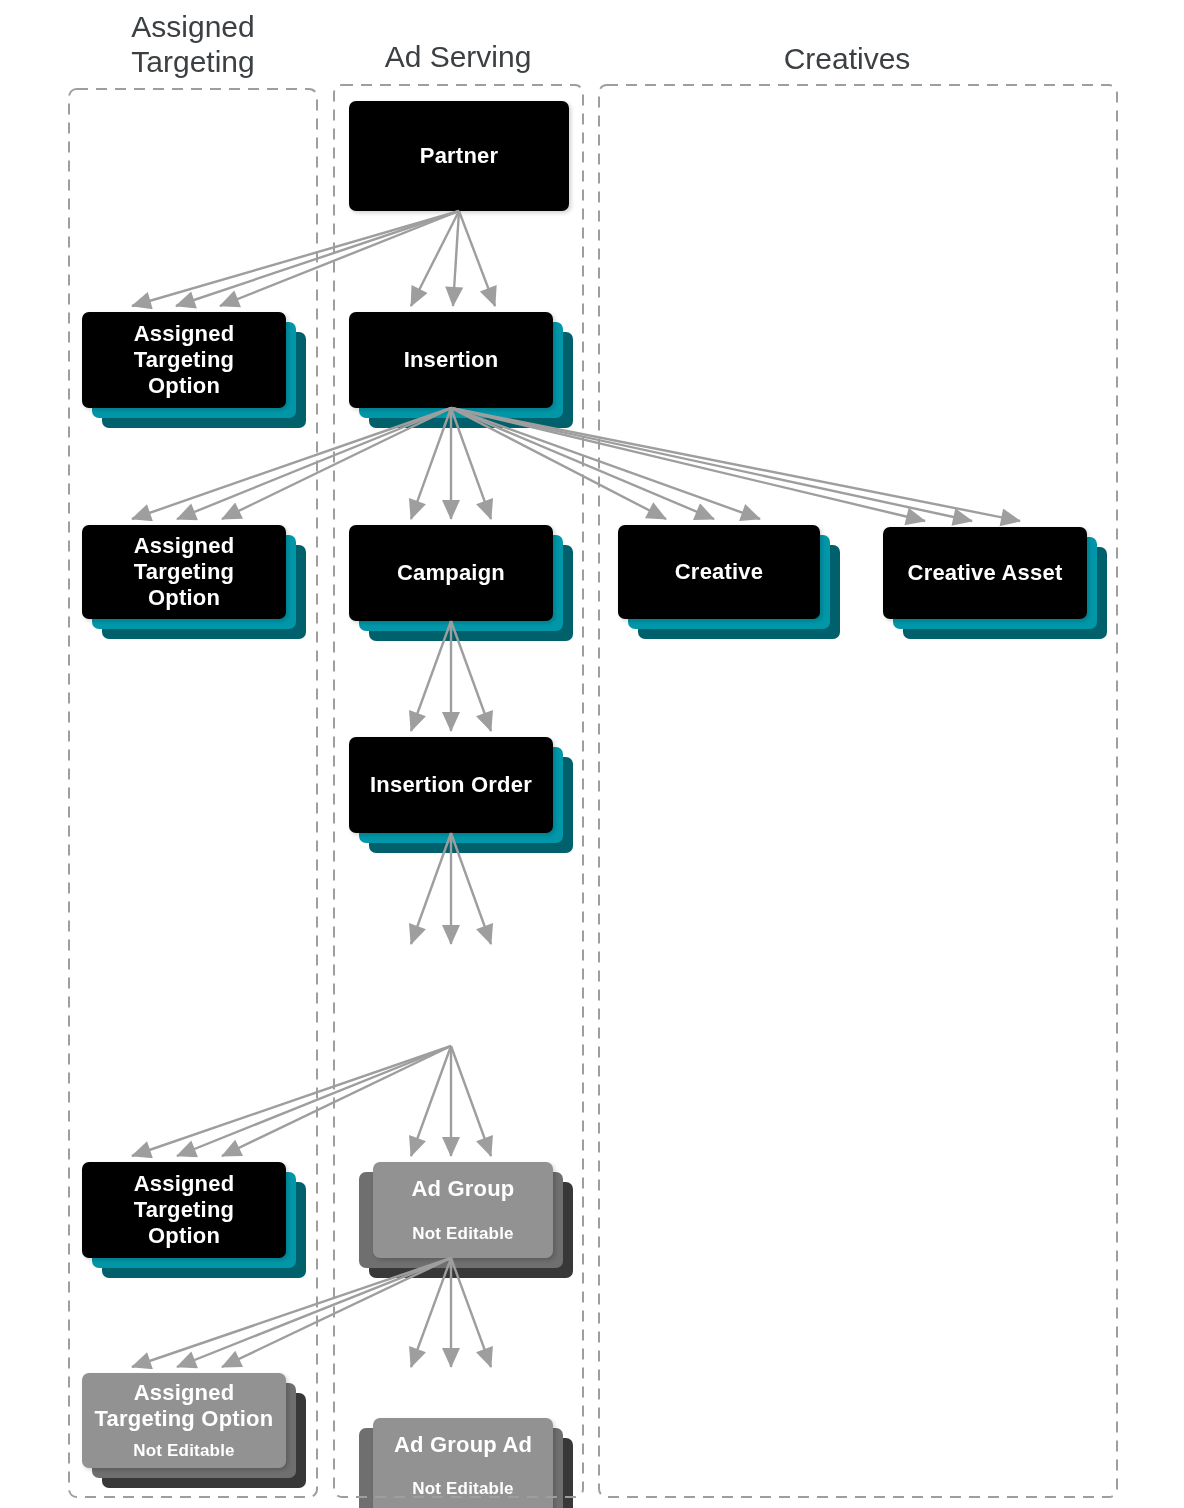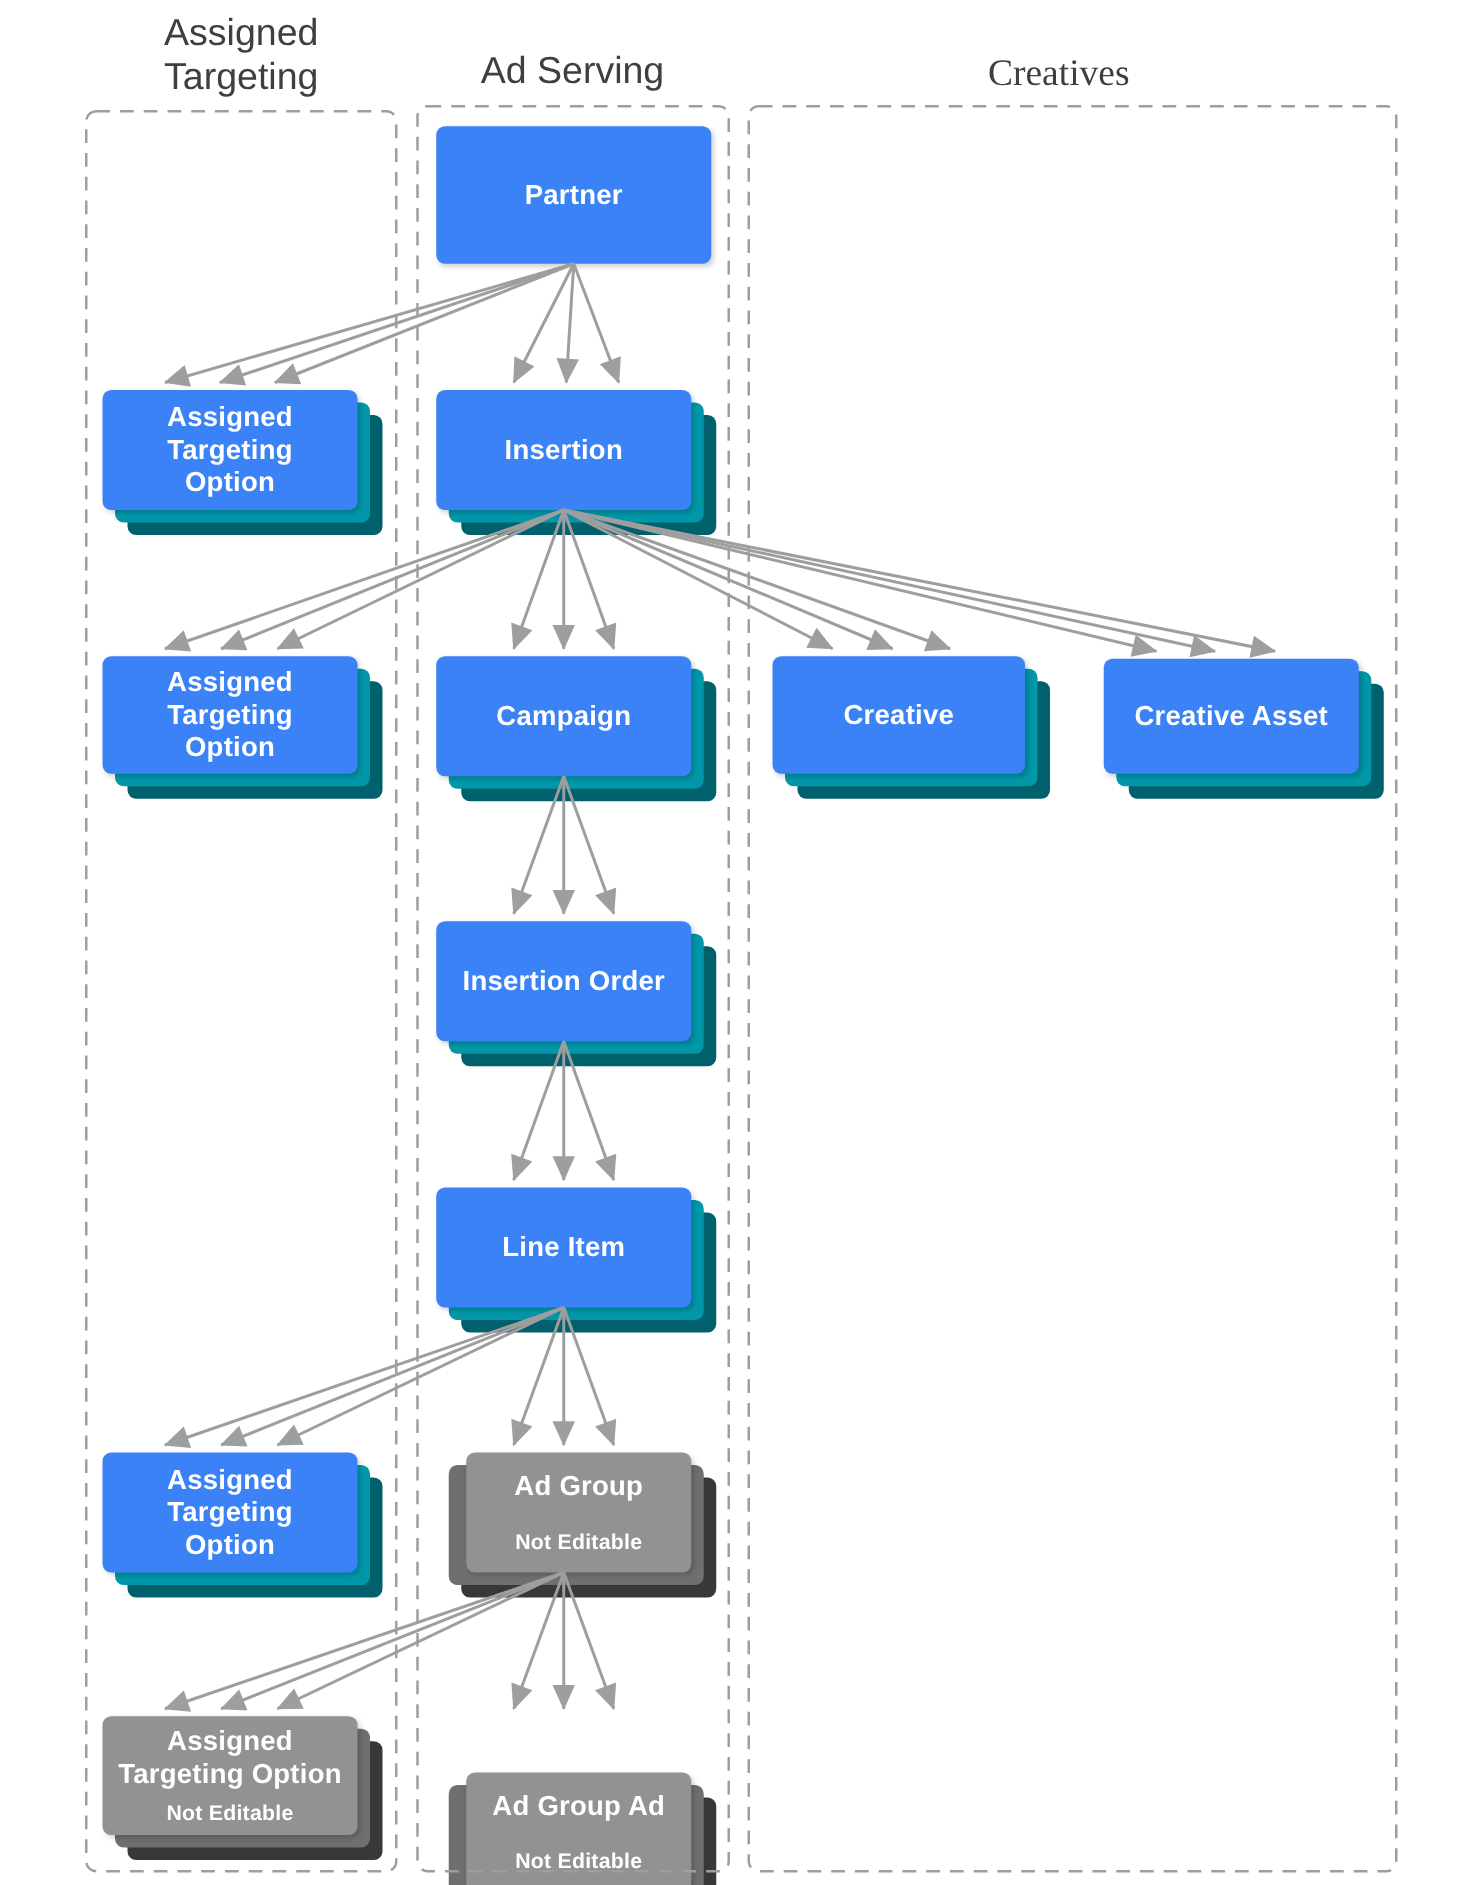--- a/index.html
+++ b/index.html
@@ -7,36 +7,36 @@
     position:relative;width:1168px;height:1508px;overflow:hidden;
     font-family:"Liberation Sans", sans-serif;background:#ffffff;
   }
   
   .col-header{
     position:absolute;text-align:center;color:#3c4043;font-size:30px;
     line-height:1.15;white-space:pre-line;z-index:2;
   }
   .hdr-left{left:68px;top:10px;width:250px;}
   .hdr-mid{left:333px;top:40px;width:250px;}
-  .hdr-right{left:600px;top:42px;width:494px;font-family:Liberation Serif, serif;}
+  .hdr-right{left:600px;top:42px;width:494px;}
   
   .node{position:absolute;z-index:3;}
   .layer{position:absolute;inset:0;border-radius:7px;}
   .l2{transform:translate(10px,10px);}
   .l3{transform:translate(20px,20px);}
   .cyan .l2{background:#0197a9;}
   .cyan .l3{background:#00606c;}
   .gray .l2{background:#6f6f6f;}
   .gray .l3{background:#383838;}
   .face{
     position:absolute;inset:0;border-radius:7px;display:flex;flex-direction:column;
     align-items:center;justify-content:center;color:#ffffff;text-align:center;
     font-weight:bold;box-shadow:2px 2px 4px rgba(0,0,0,0.18);
   }
-  .cyan .face{background:#3b82f6;}
+  .cyan .face{background:#000000;}
   .gray .face{background:#929292;}
   .label{font-size:22px;line-height:1.18;white-space:pre-line;letter-spacing:0.2px;}
   .note{font-size:17px;letter-spacing:0.2px;}
   .gap22{gap:22px;margin-left:24px;}
   .gap10{gap:10px;}
   
   .pos-partner{left:349px;top:101px;width:220px;height:110px;}
   .pos-ato-partner{left:82px;top:312px;width:204px;height:96px;}
   .pos-advertiser{left:349px;top:312px;width:204px;height:96px;}
   .pos-ato-advertiser{left:82px;top:525px;width:204px;height:94px;}
@@ -123,27 +123,20 @@
   </div>
 
   <div class="node cyan pos-creative-asset">
     <div class="layer l3"></div>
     <div class="layer l2"></div>
     <div class="face">
       <span class="label">Creative Asset</span>
     </div>
   </div>
 
-  <div class="node cyan pos-line-item">
-    <div class="layer l3"></div>
-    <div class="layer l2"></div>
-    <div class="face">
-      <span class="label">Line Item</span>
-    </div>
-  </div>
 
   <div class="node cyan pos-ato-line-item">
     <div class="layer l3"></div>
     <div class="layer l2"></div>
     <div class="face">
       <span class="label">Assigned
 Targeting
 Option</span>
     </div>
   </div>

